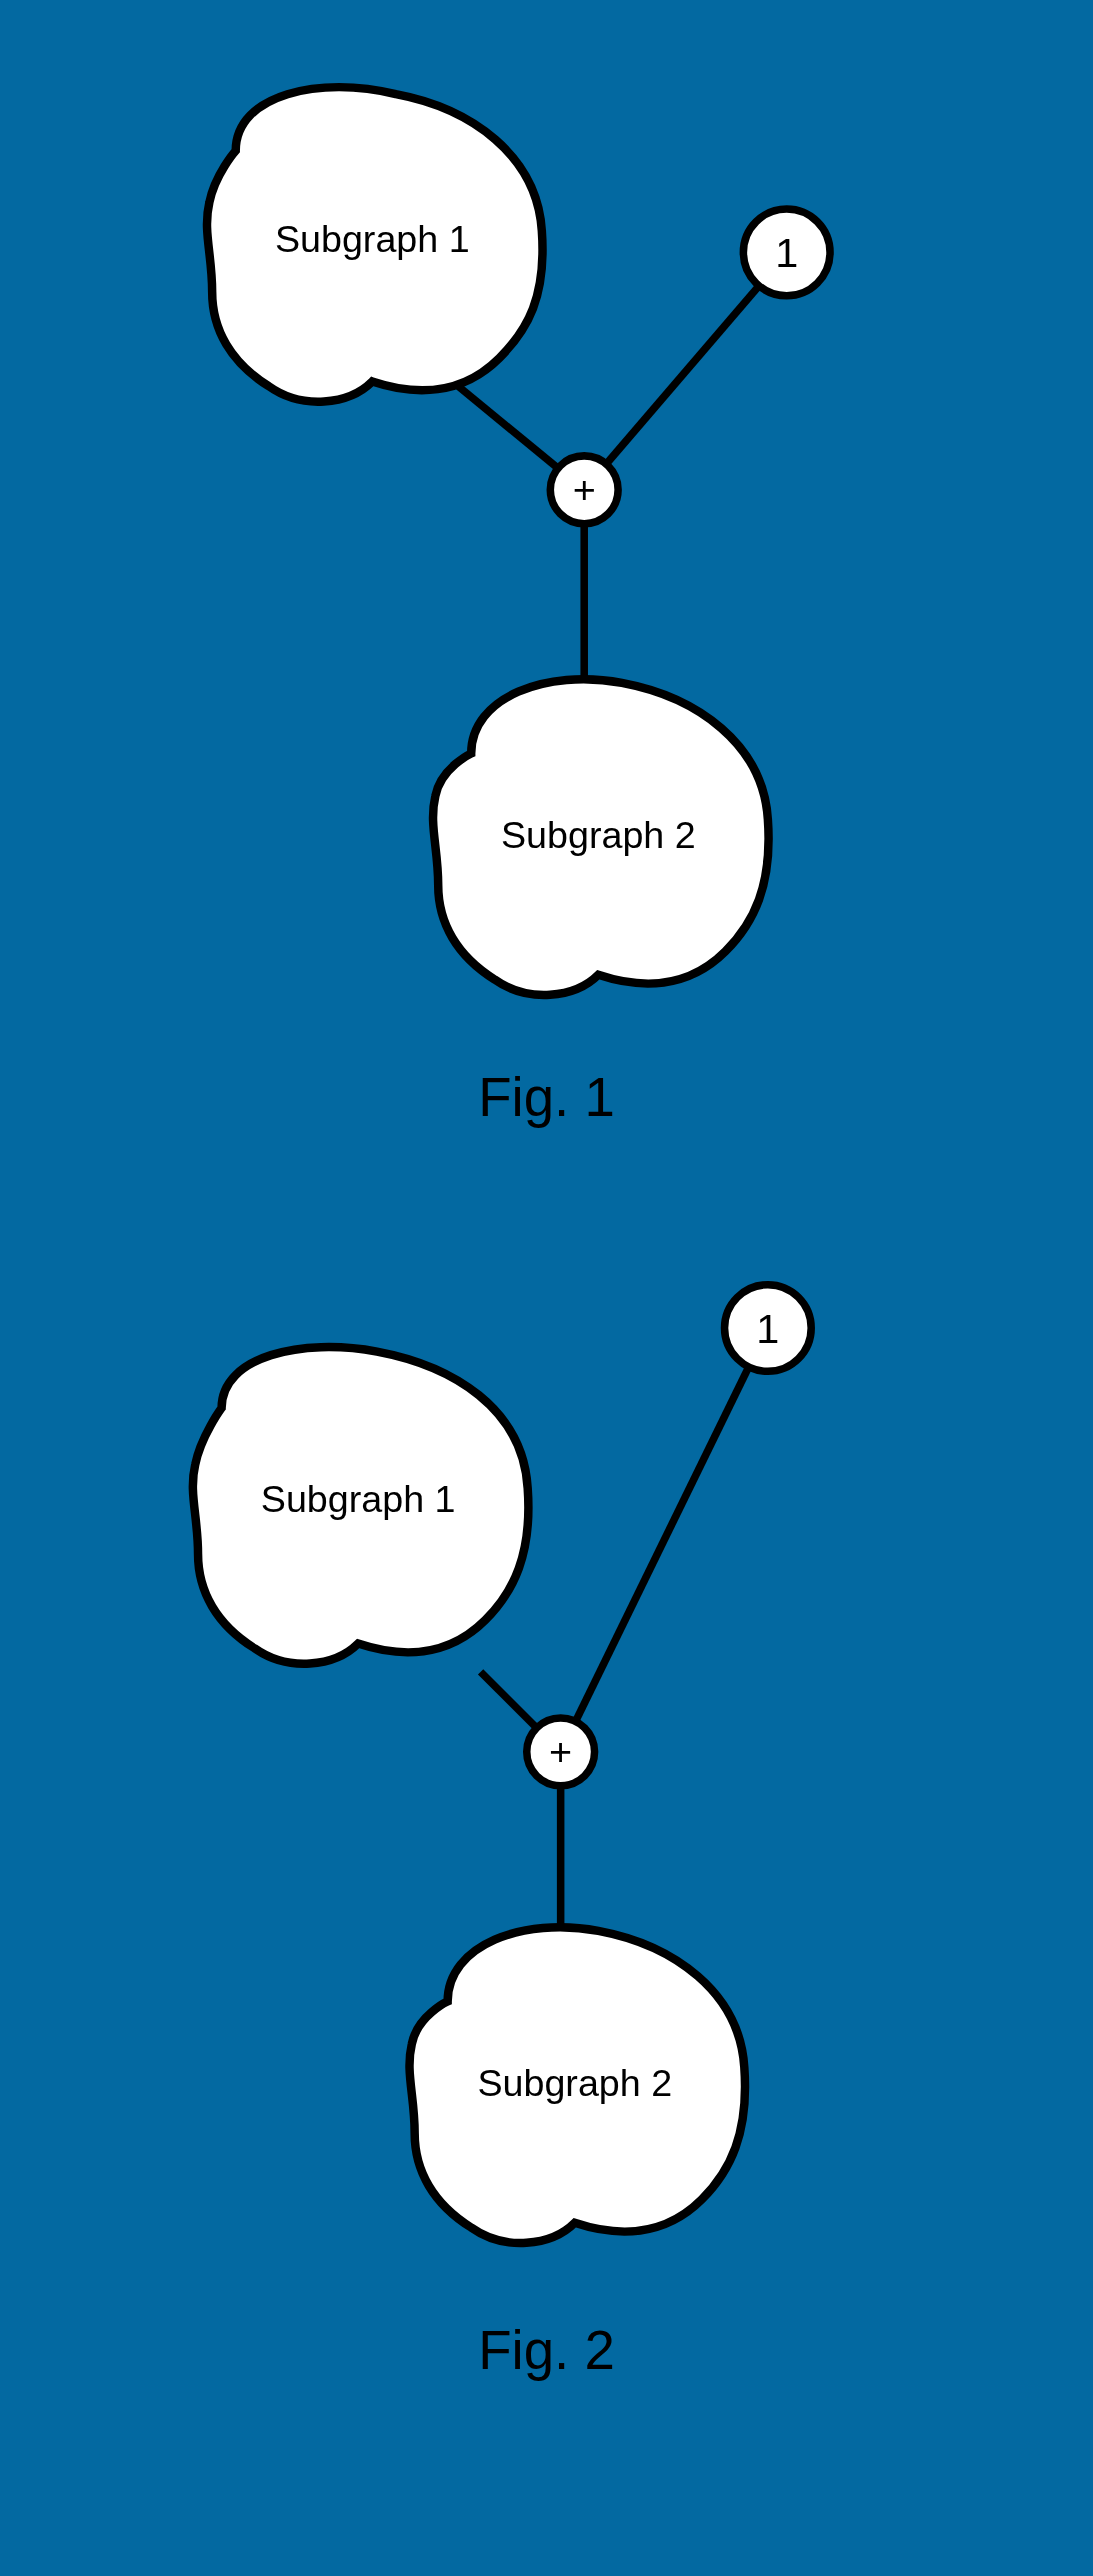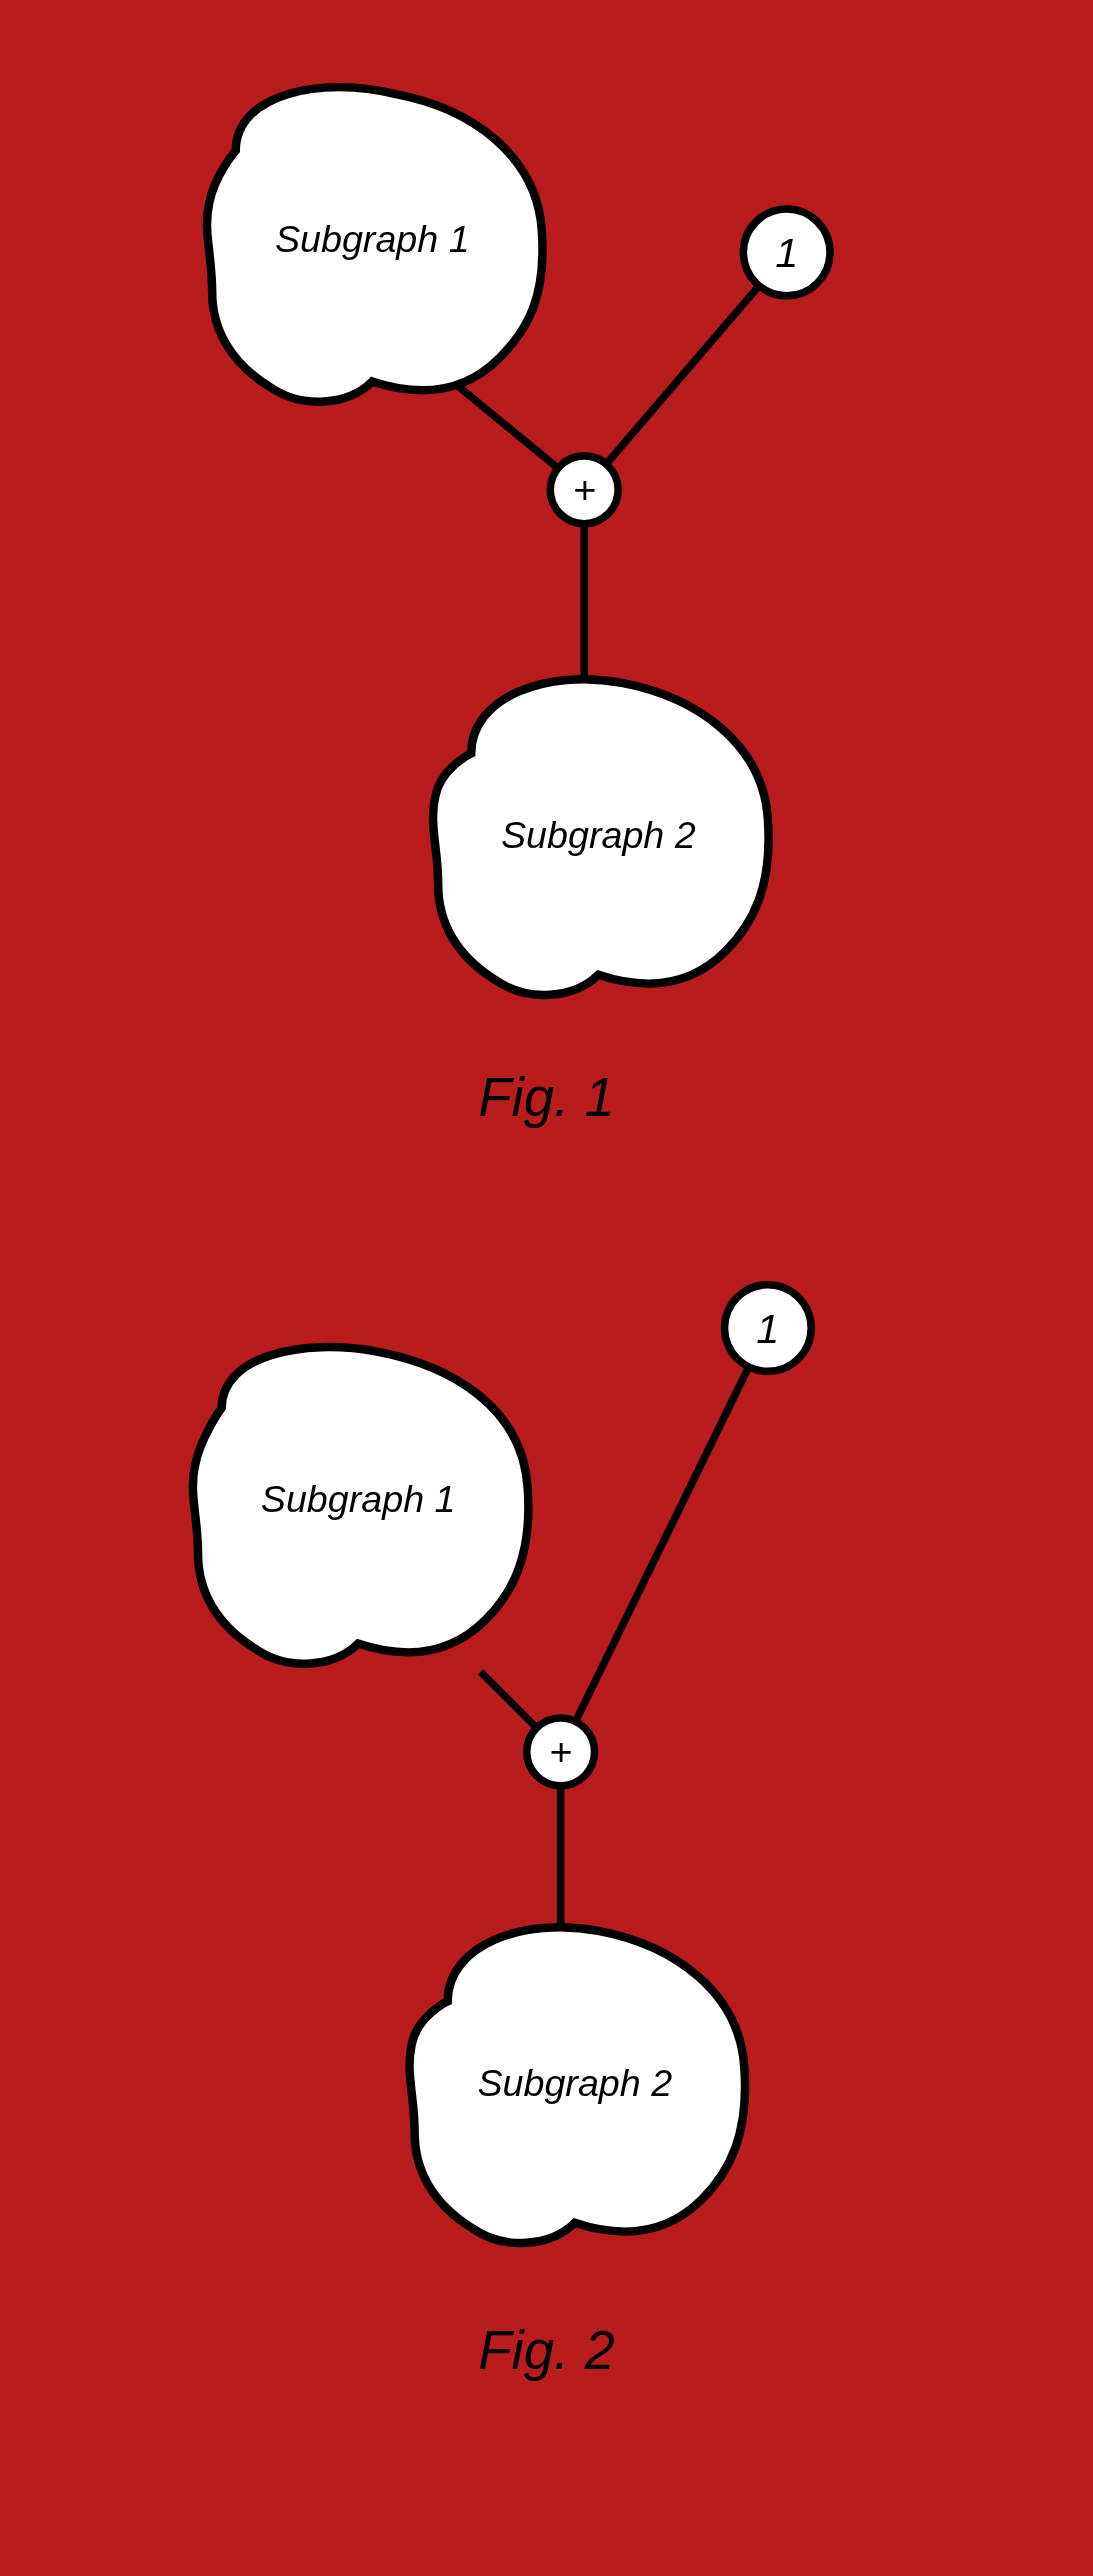--- a/index.html
+++ b/index.html
@@ -5,22 +5,21 @@
   html, body {
     margin: 0;
     padding: 0;
     background: #ffffff;
     font-family: Arial, Helvetica, sans-serif;
   }
   .page {
     width: 1094px;
     height: 2576px;
     position: relative;
-    background: #b91c1c;
-    font-style: italic;
+    background: #0369a1;
   }
   svg {
     position: absolute;
     top: 0;
     left: 0;
   }
 </style>
 </head>
 <body>
 

